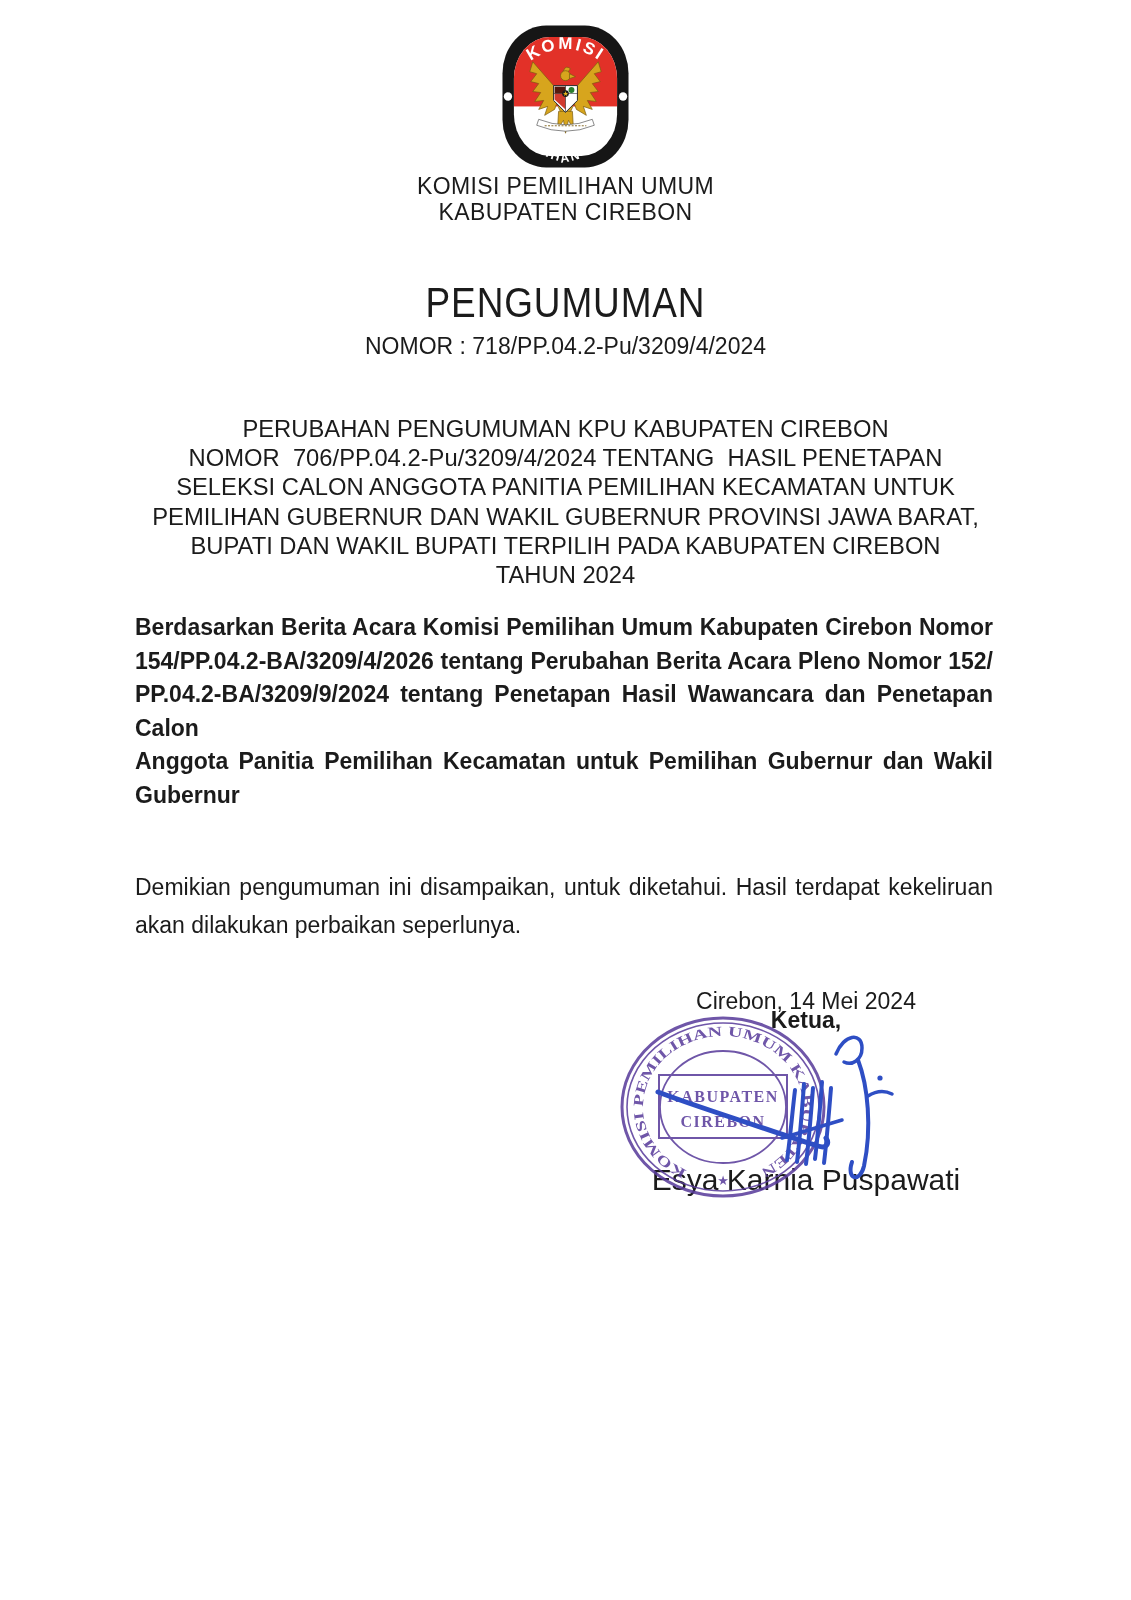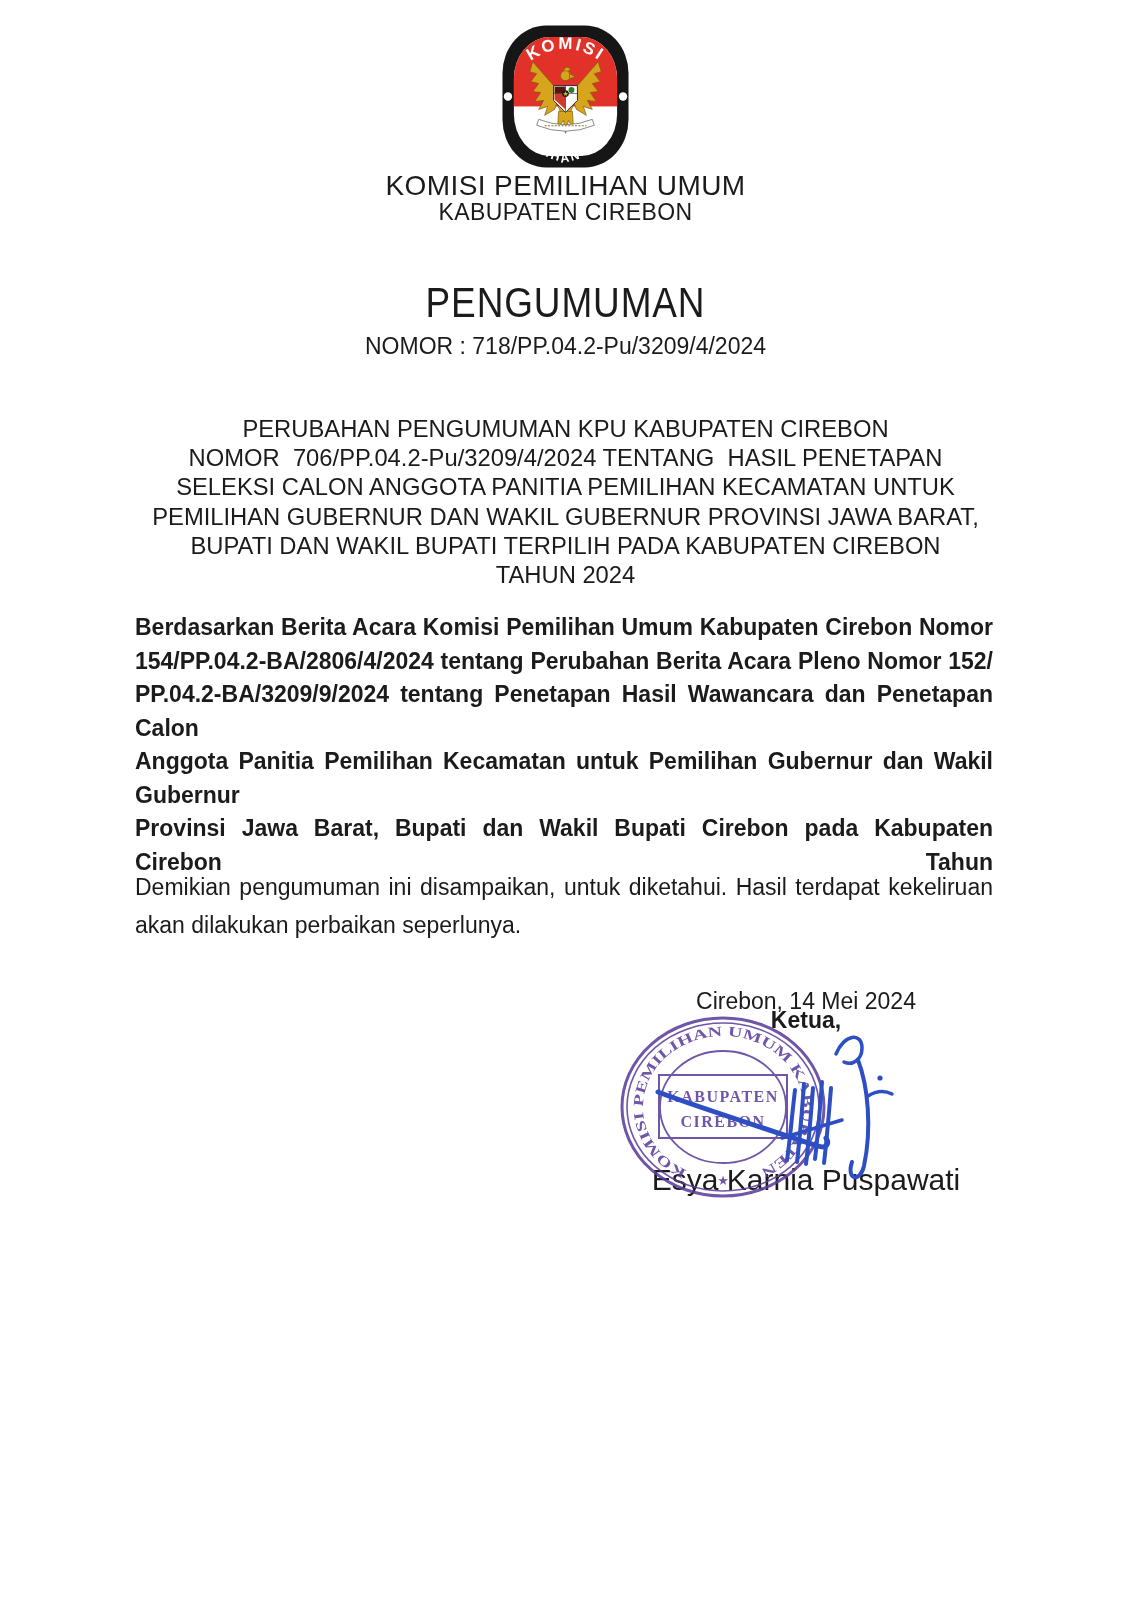--- a/index.html
+++ b/index.html
@@ -9,21 +9,21 @@
     margin:0 auto;
     background:#ffffff;
     font-family:"Liberation Sans", sans-serif;
     color:#1b1b1b;
     overflow:hidden;
   }
   .abs{position:absolute;}
   .centered{left:0;width:1131px;text-align:center;}
 
   .logo-wrap{left:501px;top:24px;width:129px;height:145px;}
-  .org1{top:173px;font-size:28px;line-height:26px;letter-spacing:.4px;}
+  .org1{top:173px;font-size:23px;line-height:26px;letter-spacing:.4px;}
   .org2{top:199px;font-size:23px;line-height:26px;letter-spacing:.4px;text-align:center;}
 
   .doc-title{top:281px;font-size:42px;line-height:44px;letter-spacing:1px;
              transform:scaleX(.88);transform-origin:50% 0;}
   .doc-number{top:333px;font-size:23px;line-height:27px;}
   .tentang{top:367px;font-size:23px;line-height:27px;}
 
   .subject{top:414px;font-size:24.5px;line-height:29.2px;
            transform:scaleX(.97);transform-origin:50% 0;}
   .subject .sline{white-space:pre-wrap;}
@@ -105,24 +105,23 @@
     <div class="sline">PERUBAHAN PENGUMUMAN KPU KABUPATEN CIREBON</div>
     <div class="sline">NOMOR  706/PP.04.2-Pu/3209/4/2024 TENTANG  HASIL PENETAPAN</div>
     <div class="sline">SELEKSI CALON ANGGOTA PANITIA PEMILIHAN KECAMATAN UNTUK</div>
     <div class="sline">PEMILIHAN GUBERNUR DAN WAKIL GUBERNUR PROVINSI JAWA BARAT,</div>
     <div class="sline">BUPATI DAN WAKIL BUPATI TERPILIH PADA KABUPATEN CIREBON</div>
     <div class="sline">TAHUN 2024</div>
   </div>
 
   <div class="abs para para1">
     <div class="jline">Berdasarkan Berita Acara Komisi Pemilihan Umum Kabupaten Cirebon Nomor</div>
-    <div class="jline">154/PP.04.2-BA/2806/4/2024 tentang Perubahan Berita Acara Pleno Nomor 152/</div>
+    <div class="jline">154/PP.04.2-BA/3209/4/2026 tentang Perubahan Berita Acara Pleno Nomor 152/</div>
     <div class="jline">PP.04.2-BA/3209/9/2024 tentang Penetapan Hasil Wawancara dan Penetapan Calon</div>
     <div class="jline">Anggota Panitia Pemilihan Kecamatan untuk Pemilihan Gubernur dan Wakil Gubernur</div>
-    <div class="jline">Provinsi Jawa Barat, Bupati dan Wakil Bupati Cirebon pada Kabupaten Cirebon Tahun</div>
   </div>
 
   <div class="abs para para2">
     <div class="jline">Demikian pengumuman ini disampaikan, untuk diketahui. Hasil terdapat kekeliruan</div>
     <div class="lline">akan dilakukan perbaikan seperlunya.</div>
   </div>
 
   <div class="abs sig-col sig-date">Cirebon, 14 Mei 2024</div>
   <div class="abs sig-col sig-role">Ketua,</div>
   <div class="abs sig-col sig-name">Esya Karnia Puspawati</div>

